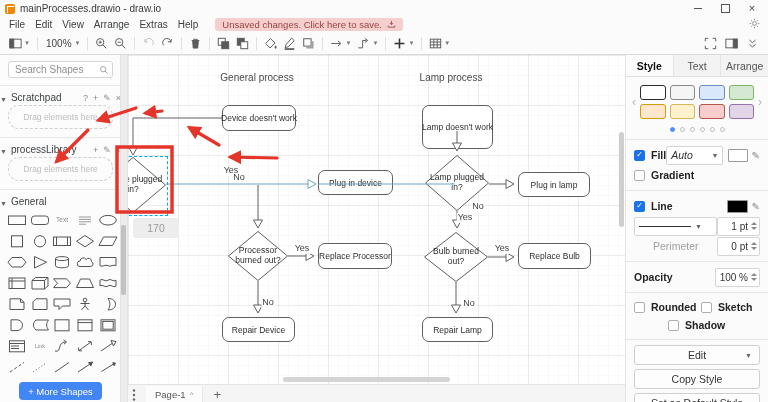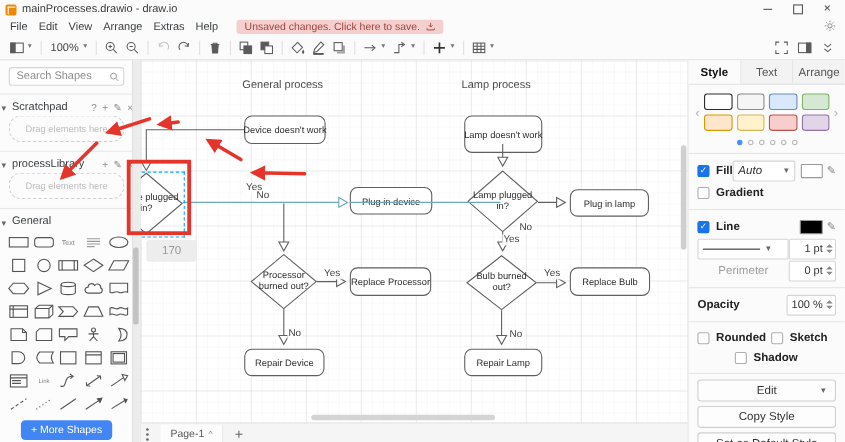--- a/index.html
+++ b/index.html
@@ -603,21 +603,21 @@
             </div>
             <div class="node" style="left: 190px; top: 115px; width: 75px; height: 25px;">Plug in device</div>
             <div class="dia" style="left: 100px; top: 176px; width: 60px; height: 50px;">
               <svg width="60" height="50">
                 <polygon points="30,0.5 59.5,25 30,49.5 0.5,25"></polygon>
               </svg>
               <div class="dia-label">Processor burned out?</div>
             </div>
             <div class="node" style="left: 190px; top: 188px; width: 74px; height: 26px;">Replace Processor</div>
             <div class="node" style="left: 94px; top: 262px; width: 73px; height: 25px;">Repair Device</div>
-            <div class="node" style="left: 294px; top: 50px; width: 71px; height: 34px;">Lamp doesn't work</div>
+            <div class="node" style="left: 294px; top: 50px; width: 71px; height: 44px;">Lamp doesn't work</div>
             <div class="dia" style="left: 297px; top: 100px; width: 64px; height: 56px;">
               <svg width="64" height="56">
                 <polygon points="32,0.5 63.5,28 32,55.5 0.5,28"></polygon>
               </svg>
               <div class="dia-label">Lamp plugged in?</div>
             </div>
             <div class="node" style="left: 390px; top: 117px; width: 72px; height: 25px;">Plug in lamp</div>
             <div class="dia" style="left: 296px; top: 177px; width: 64px; height: 50px;">
               <svg width="64" height="50">
                 <polygon points="32,0.5 63.5,25 32,49.5 0.5,25"></polygon>

